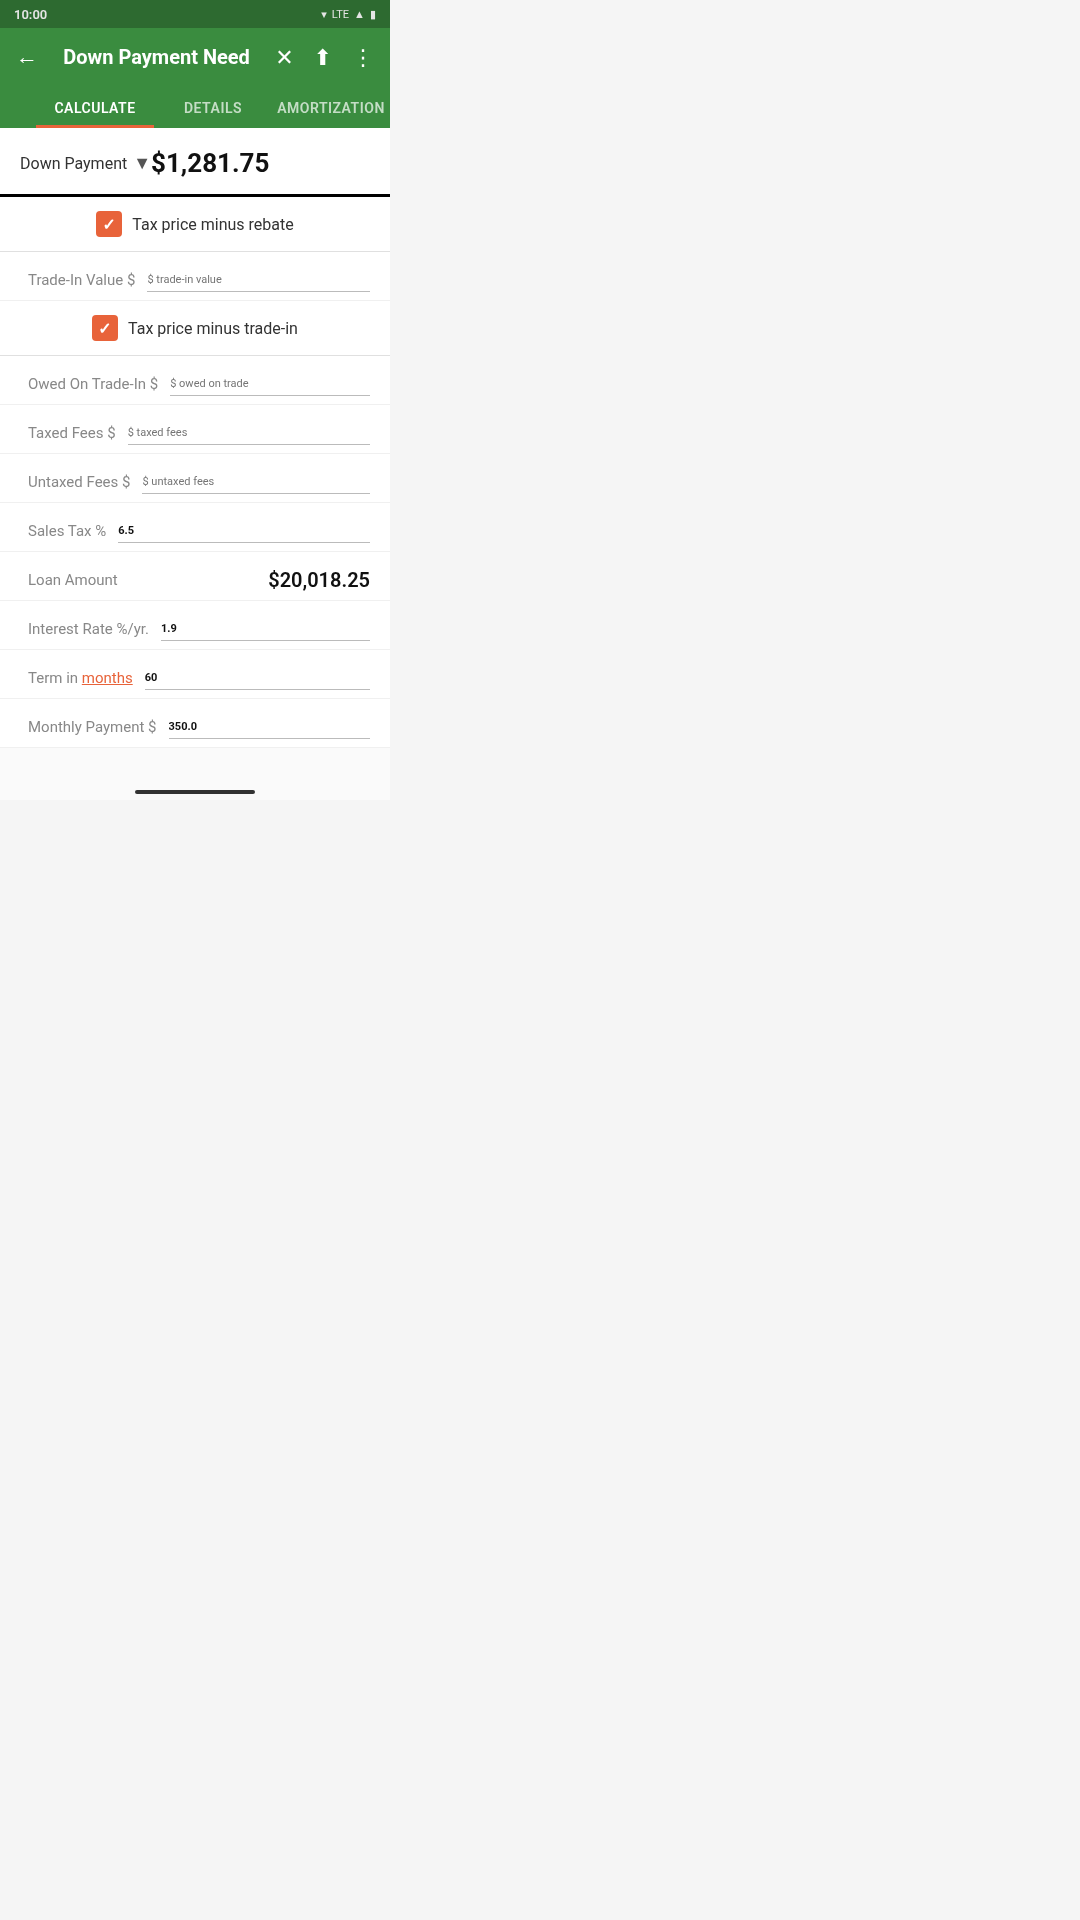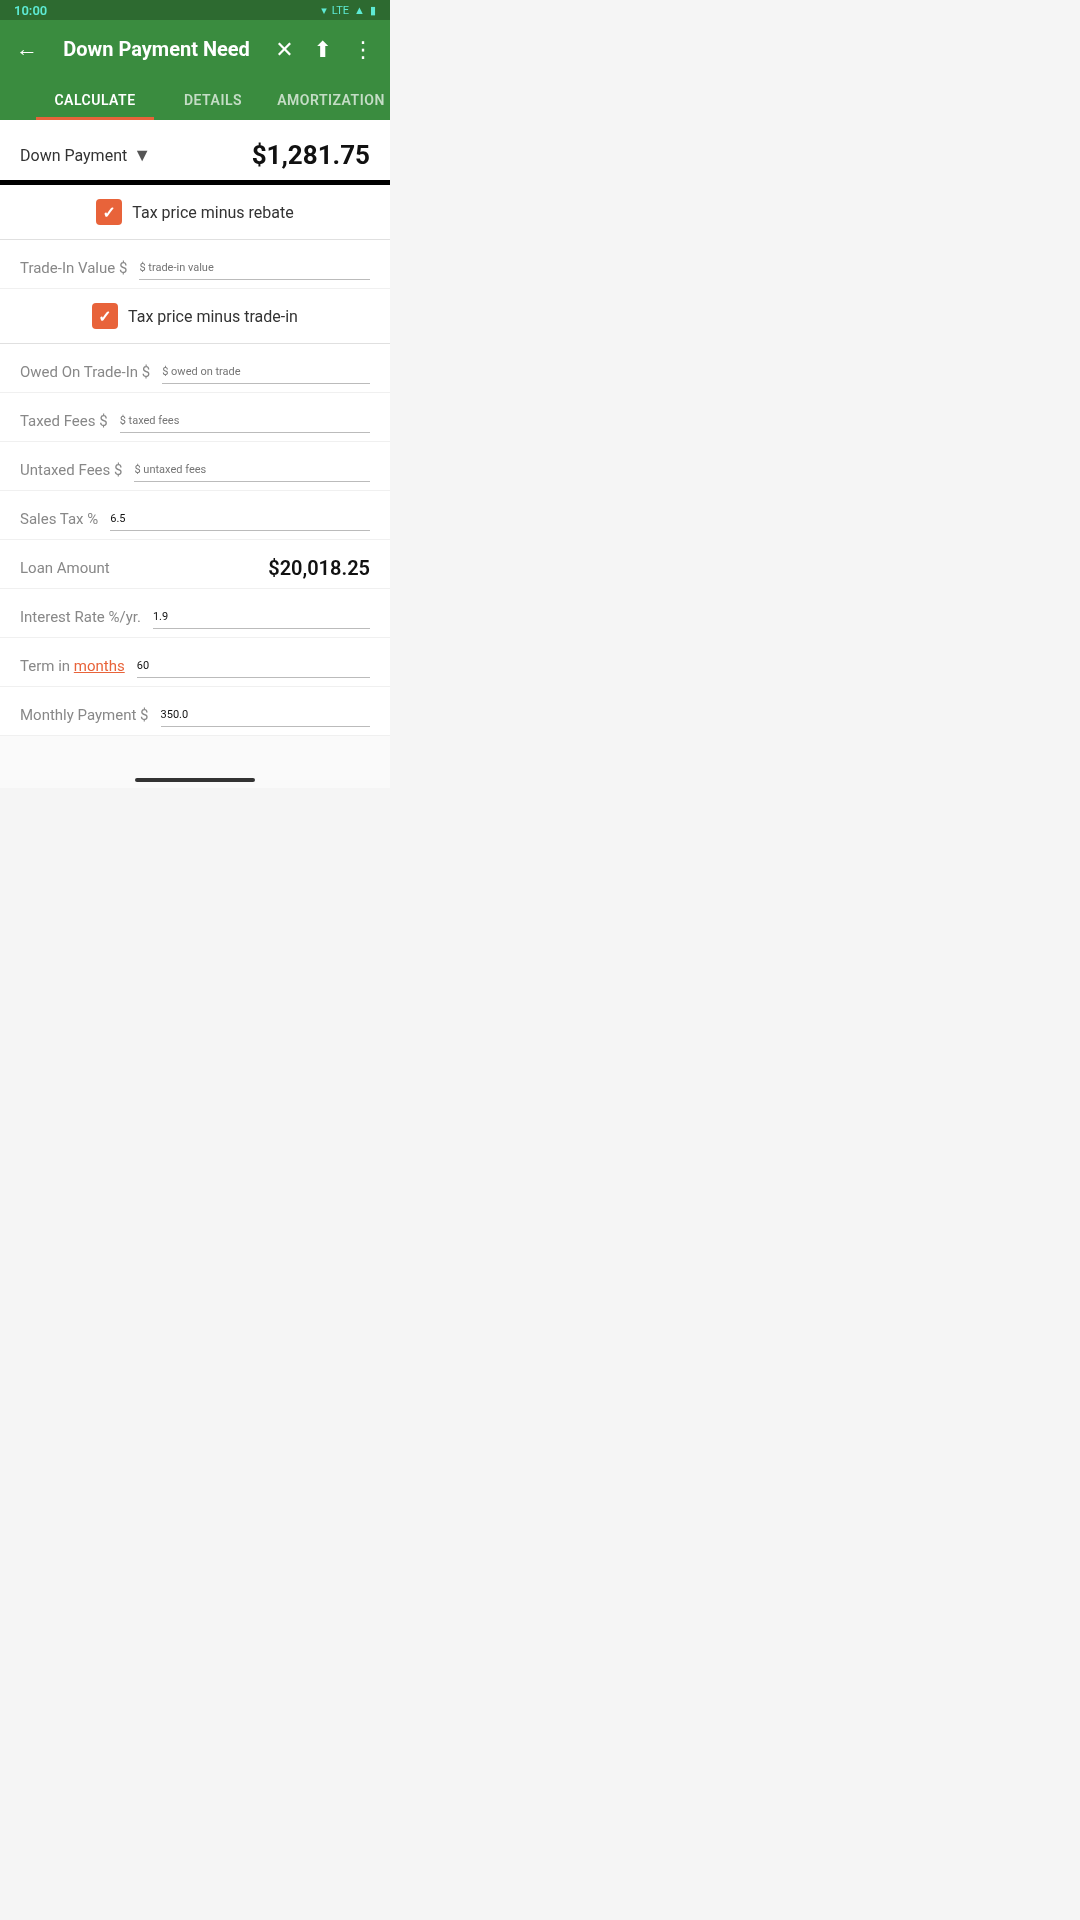--- a/index.html
+++ b/index.html
@@ -8,26 +8,26 @@
       width: 390px;
       min-height: 870px;
       font-family: 'Roboto', Arial, sans-serif;
       background: #f5f5f5;
       overflow-x: hidden;
     }
 
     
     .status-bar {
       background: #2d6a30;
-      color: #5eead4;
+      color: #e5e5e5;
       display: flex;
       justify-content: space-between;
       align-items: center;
       padding: 6px 14px;
-      height: 20px;
+      height: 28px;
     }
     .status-time {
       font-size: 13px;
       font-weight: 600;
     }
     .status-icons {
       display: flex;
       align-items: center;
       gap: 5px;
       font-size: 11px;
@@ -92,24 +92,23 @@
     
     .content {
       background: #fafafa;
       padding: 0 0 30px 0;
     }
 
     
     .down-payment-row {
       display: flex;
       align-items: center;
-      justify-content: space-between;
-      padding: 20px 20px 10px 20px;
+      padding: 20px 20px 16px 20px;
       background: white;
-      border-bottom: 5px solid #000000;
+      border-bottom: 3px solid #000000;
     }
     .dropdown-selector {
       display: flex;
       align-items: center;
       gap: 6px;
       cursor: pointer;
     }
     .dropdown-label {
       font-size: 16px;
       color: #333;
@@ -161,38 +160,40 @@
       align-items: center;
       justify-content: space-between;
       padding: 16px 20px 8px 20px;
       background: white;
       border-bottom: 1px solid #f0f0f0;
     }
     .field-label {
       font-size: 15px;
       color: #888;
       white-space: nowrap;
+      margin-left: 8px;
     }
     .field-input-wrap {
       flex: 1;
       margin-left: 12px;
       border-bottom: 1px solid #bbb;
       padding-bottom: 4px;
     }
     .field-input {
       width: 100%;
       border: none;
       background: transparent;
       font-size: 11px;
       color: #bbb;
       outline: none;
       font-family: inherit;
     }
     .field-input.has-value {
       color: #111;
+      font-weight: bold;
     }
     .field-value {
       font-size: 20px;
       font-weight: 600;
       color: #111;
     }
 
     
     .term-months-link {
       color: #e8633a;

